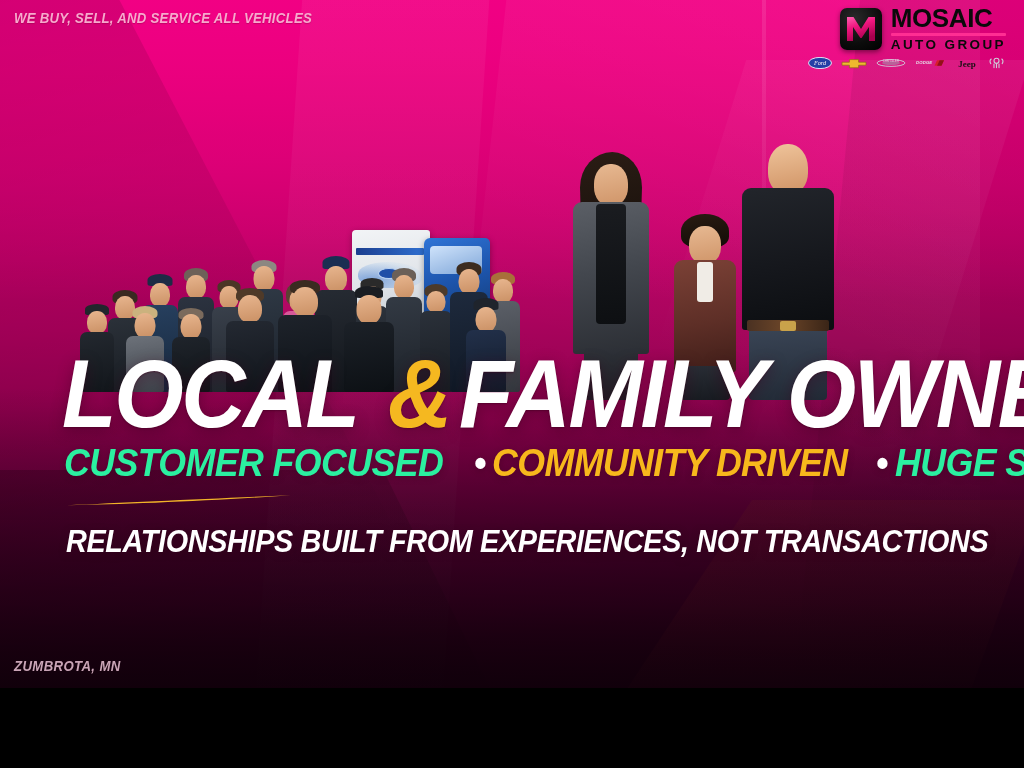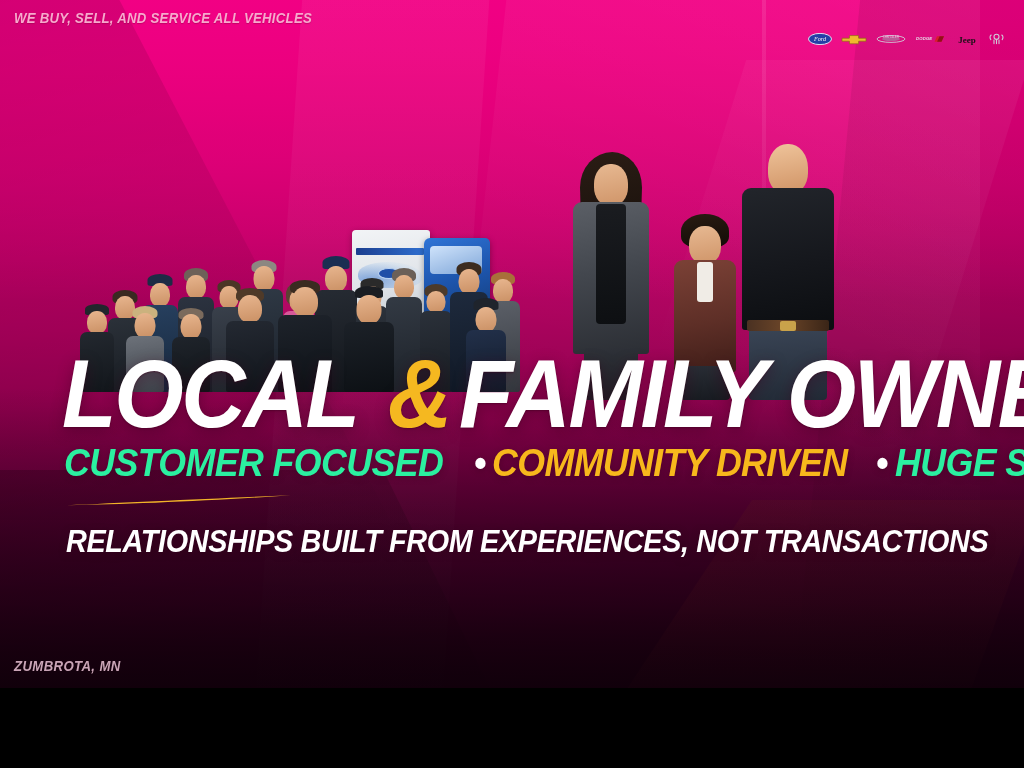--- a/index.html
+++ b/index.html
@@ -125,21 +125,21 @@
     border-radius:1px;
   }
   .logo-sub{
     font-size:13.5px; font-weight:700; letter-spacing:2.4px;
     color:#0a0a0a; line-height:1;
   }
   .brand-strip{
     display:flex; align-items:center; gap:9px;
     margin-top:2px; padding-right:2px;
   }
-  .brand{ height:14px; display:flex; align-items:center; justify-content:center; opacity:.95;margin-top:24px; }
+  .brand{ height:14px; display:flex; align-items:center; justify-content:center; opacity:.95; }
 
   
   .photo-layer{ position:absolute; inset:0; pointer-events:none; }
 
   
   .truck{
     position:absolute; left:352px; top:224px; width:140px; height:118px;
   }
   .truck-box{
     position:absolute; left:0; top:6px; width:78px; height:98px;
@@ -283,20 +283,39 @@
   <div class="facet facet-d"></div>
   <div class="facet facet-e"></div>
   <div class="facet facet-f"></div>
   <div class="facet facet-g"></div>
   <div class="facet facet-h"></div>
   <div class="facet facet-i"></div>
 
   <div class="top-tagline">WE BUY, SELL, AND SERVICE ALL VEHICLES</div>
 
   <div class="logo-block">
+    <div class="logo-row">
+      <div class="logo-mark">
+        <svg width="30" height="26" viewBox="0 0 30 26" aria-hidden="true">
+          <defs>
+            <linearGradient id="mgrad" x1="0" y1="0" x2="0.4" y2="1">
+              <stop offset="0%" stop-color="#ff5fb0"></stop>
+              <stop offset="45%" stop-color="#f0157e"></stop>
+              <stop offset="100%" stop-color="#a8004e"></stop>
+            </linearGradient>
+          </defs>
+          <path d="M1 25 L1 1 L7.5 1 L15 13 L22.5 1 L29 1 L29 25 L23 25 L23 11 L15.6 22 L14.4 22 L7 11 L7 25 Z" fill="url(#mgrad)"></path>
+        </svg>
+      </div>
+      <div class="logo-wordmark">
+        <div class="logo-name">MOSAIC</div>
+        <div class="logo-rule"></div>
+        <div class="logo-sub">AUTO GROUP</div>
+      </div>
+    </div>
 
     <div class="brand-strip">
 
       <div class="brand">
         <svg width="24" height="12" viewBox="0 0 24 12" aria-hidden="true">
           <ellipse cx="12" cy="6" rx="11.5" ry="5.6" fill="#1b42a8" stroke="#dfe8f7" stroke-width="1"></ellipse>
           <text x="12" y="8.4" font-family="Liberation Serif, serif" font-size="6.2" font-style="italic" fill="#ffffff" text-anchor="middle">Ford</text>
         </svg>
       </div>
 

